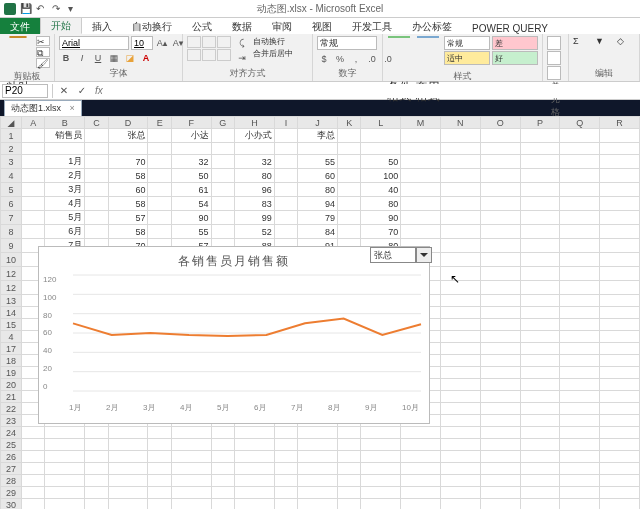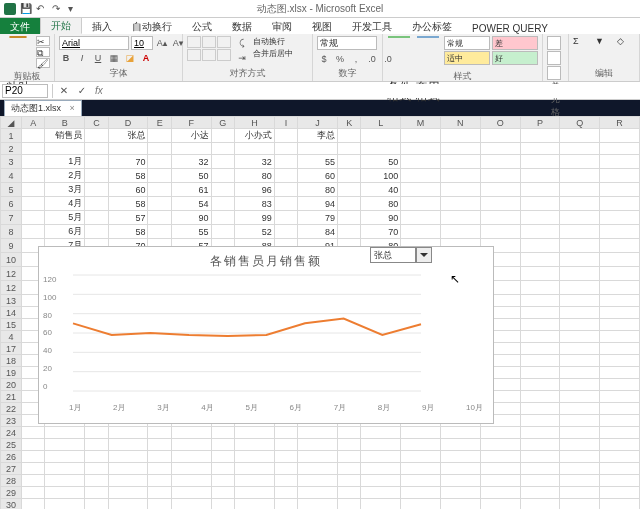--- a/index.html
+++ b/index.html
@@ -55,21 +55,21 @@
   .gridwrap { position: relative; height: 393px; overflow: hidden; background: #fff; }
   table.sheet { border-collapse: collapse; table-layout: fixed; width: 640px; font-size: 9px; }
   table.sheet th, table.sheet td { border: 1px solid #d9d9d9; height: 12px; overflow: hidden; white-space: nowrap; text-align: right; padding: 0 2px; }
   table.sheet th { background: #e8e8e8; color: #555; font-weight: normal; text-align: center; }
   table.sheet th.rowhdr { width: 18px; text-align: center; }
   table.sheet td.lalign { text-align: right; }
   col.rownum { width: 18px; }
   col.narrow { width: 20px; }
   col.data { width: 34px; }
   
-  .chart { position: absolute; left: 38px; top: 130px; width: 456px; height: 178px; background: #fff; border: 1px solid #bbb; }
+  .chart { position: absolute; left: 38px; top: 130px; width: 392px; height: 178px; background: #fff; border: 1px solid #bbb; }
   .chart .ctitle { text-align: center; font-size: 12px; color: #555; padding-top: 6px; letter-spacing: 2px; }
   .chart svg { position: absolute; left: 0; top: 0; }
   .chart .yaxis { position: absolute; left: 4px; top: 28px; font-size: 8px; color: #888; display: flex; flex-direction: column; justify-content: space-between; height: 116px; }
   .chart .xaxis { position: absolute; bottom: 10px; left: 30px; right: 10px; display: flex; justify-content: space-between; font-size: 8px; color: #888; }
   
   .chart-dd { position: absolute; left: 370px; top: 131px; display: flex; }
   .chart-dd .sel { width: 46px; height: 16px; border: 1px solid #888; background: #fff; font-size: 9px; padding: 0 3px; display: flex; align-items: center; }
   .chart-dd .btn { width: 16px; height: 16px; border: 1px solid #888; background: #eee; display: flex; align-items: center; justify-content: center; }
   .chart-dd .btn svg { width: 8px; height: 8px; }
   .cursor { position: absolute; left: 450px; top: 156px; font-size: 12px; color: #000; }

